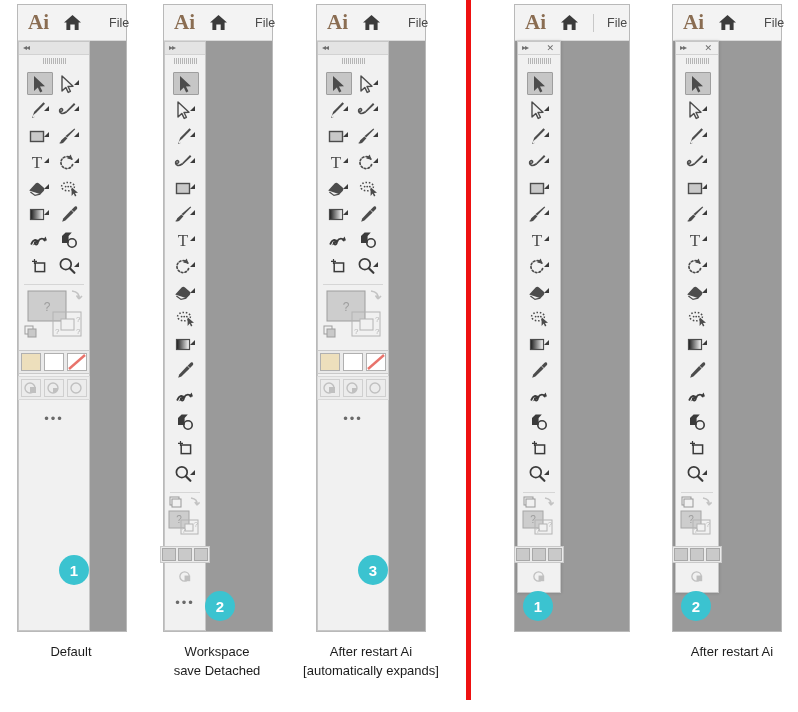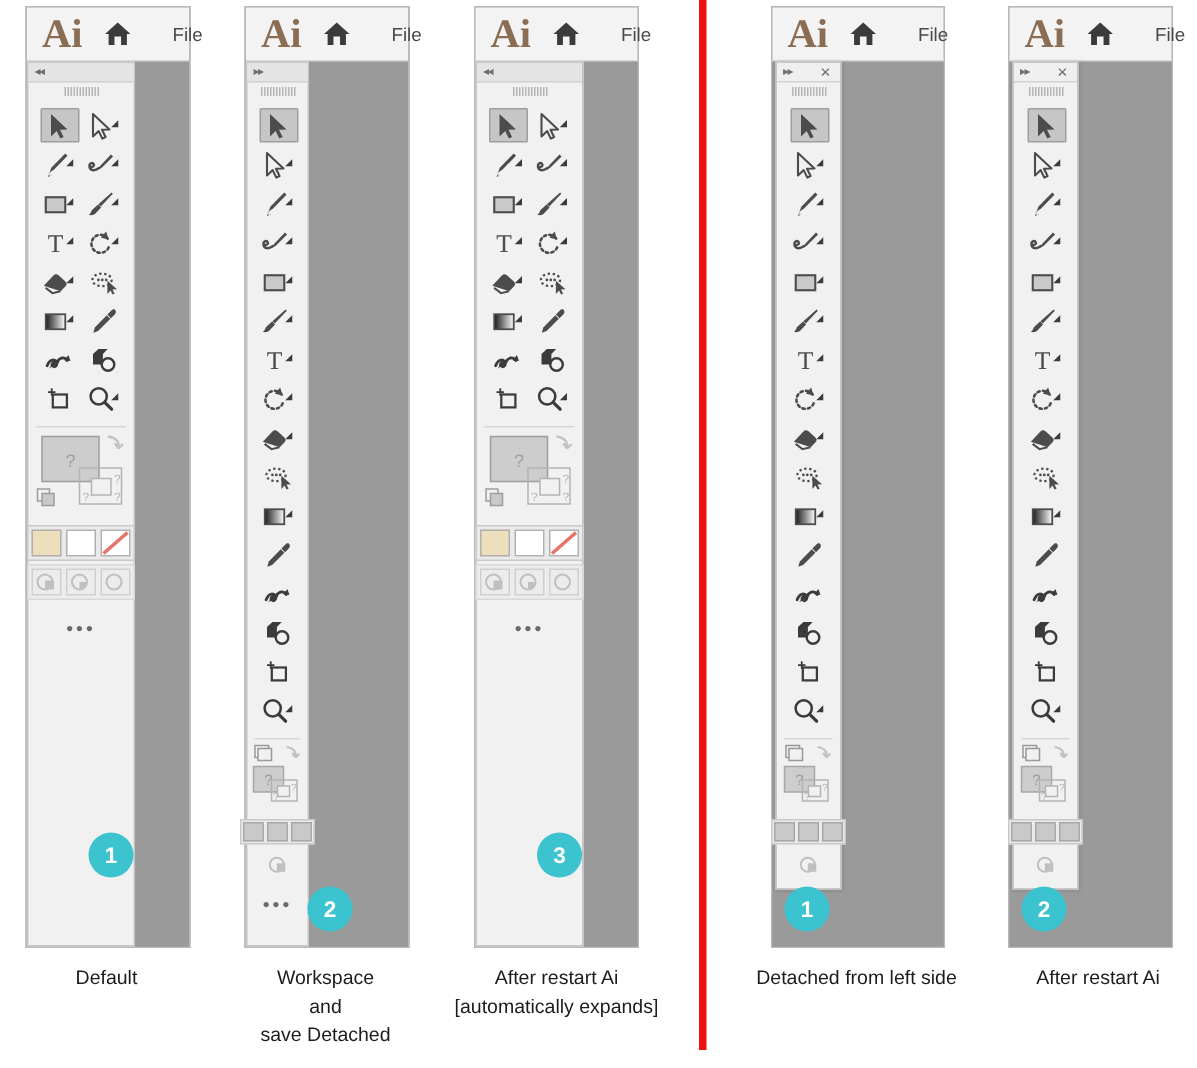--- a/index.html
+++ b/index.html
@@ -14,21 +14,21 @@
 
   
   .app-window { position: absolute; background: #9a9a9a; border: 1px solid #b9b9b9; }
   .app-header {
     position: absolute; top: 0; left: 0; right: 0; height: 36px;
     background: #f3f3f3; border-bottom: 1px solid #d9d9d9;
     display: flex; align-items: center; padding-left: 10px;
   }
   .ai-logo {
     font-family: "Liberation Serif", serif;
-    font-size: 27px; font-weight: bold; color: #8a6d52;
+    font-size: 21px; font-weight: bold; color: #8a6d52;
     letter-spacing: 0px; line-height: 1;
   }
   .home-icon { margin-left: 14px; display: flex; align-items: center; }
   .hdr-sep { width: 1px; height: 18px; background: #c8c8c8; margin-left: 14px; }
   .file-menu {
     margin-left: 13px; font-size: 12.5px; color: #4a4a4a;
   }
 
   .canvas-area { position: absolute; left: 0; right: 0; bottom: 0; background: #9a9a9a; }
 
@@ -589,21 +589,20 @@
             </svg>
         </span>
       </div>
       <div class="dots3">•••</div>
       <div class="tp-spacer"></div>
     </div>
     <div class="badge" style="left:41px; top:586px;">2</div>
   </div>
   <div class="caption" style="left:146px; top:642px; width:142px;">
       <div>Workspace</div>
-      <div>and</div>
       <div>save Detached</div>
     </div>
 
   <div class="app-window" style="left:316px; top:4px; width:110px; height:628px;">
     <div class="app-header">
       <span class="ai-logo">Ai</span>
       <span class="home-icon">
         <svg width="19" height="17" viewBox="0 0 19 17">
             <path d="M9.5 1 L18 8.6 L15.6 8.6 L15.6 16 L11.7 16 L11.7 10.4 L7.3 10.4 L7.3 16 L3.4 16 L3.4 8.6 L1 8.6 Z" fill="#3b3b3b"></path>
           </svg>
@@ -1077,23 +1076,20 @@
               <circle cx="8" cy="8" r="5" fill="none" stroke="#c0c0c0" stroke-width="1.4"></circle>
               <rect x="8" y="7" width="6" height="6" fill="#c0c0c0"></rect>
             </svg>
         </span>
       </div>
       <div class="dots3">•••</div>
       <div class="tp-spacer"></div>
     </div>
     <div class="badge" style="left:8px; top:586px;">1</div>
   </div>
-  <div class="caption" style="left:478px; top:642px; width:186px;">
-      <div>Detached from left side</div>
-    </div>
 
   <div class="app-window" style="left:672px; top:4px; width:110px; height:628px;">
     <div class="app-header">
       <span class="ai-logo">Ai</span>
       <span class="home-icon">
         <svg width="19" height="17" viewBox="0 0 19 17">
             <path d="M9.5 1 L18 8.6 L15.6 8.6 L15.6 16 L11.7 16 L11.7 10.4 L7.3 10.4 L7.3 16 L3.4 16 L3.4 8.6 L1 8.6 Z" fill="#3b3b3b"></path>
           </svg>
       </span>
       <span class="hdr-sep"></span>

